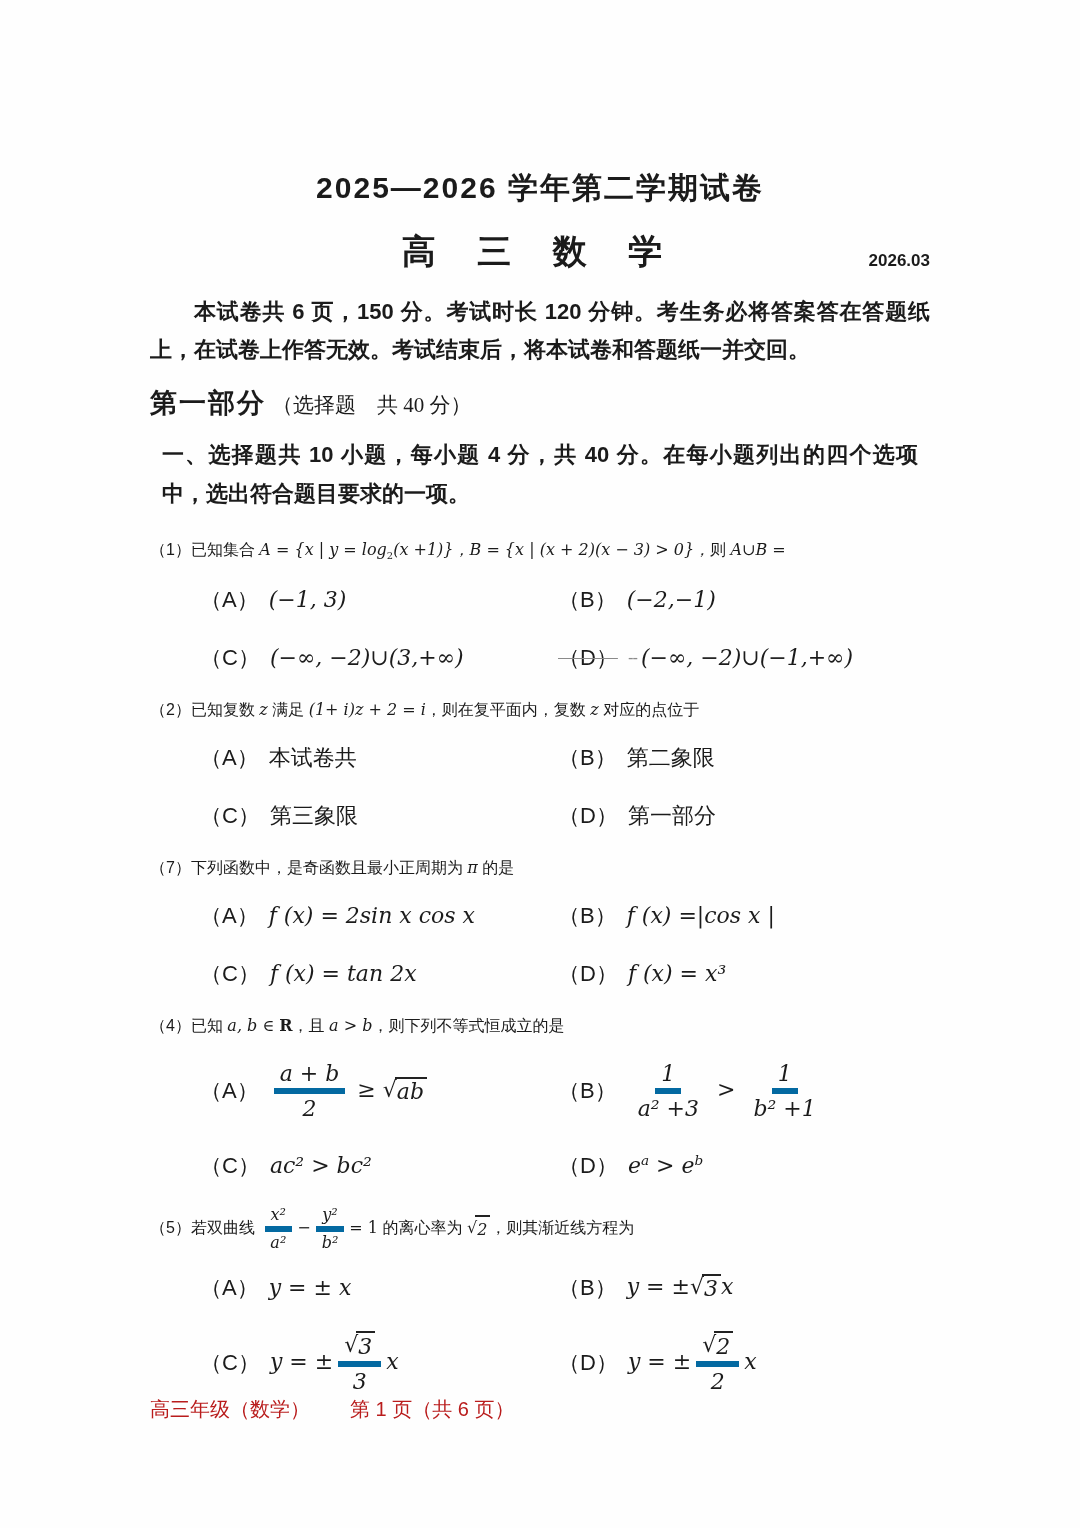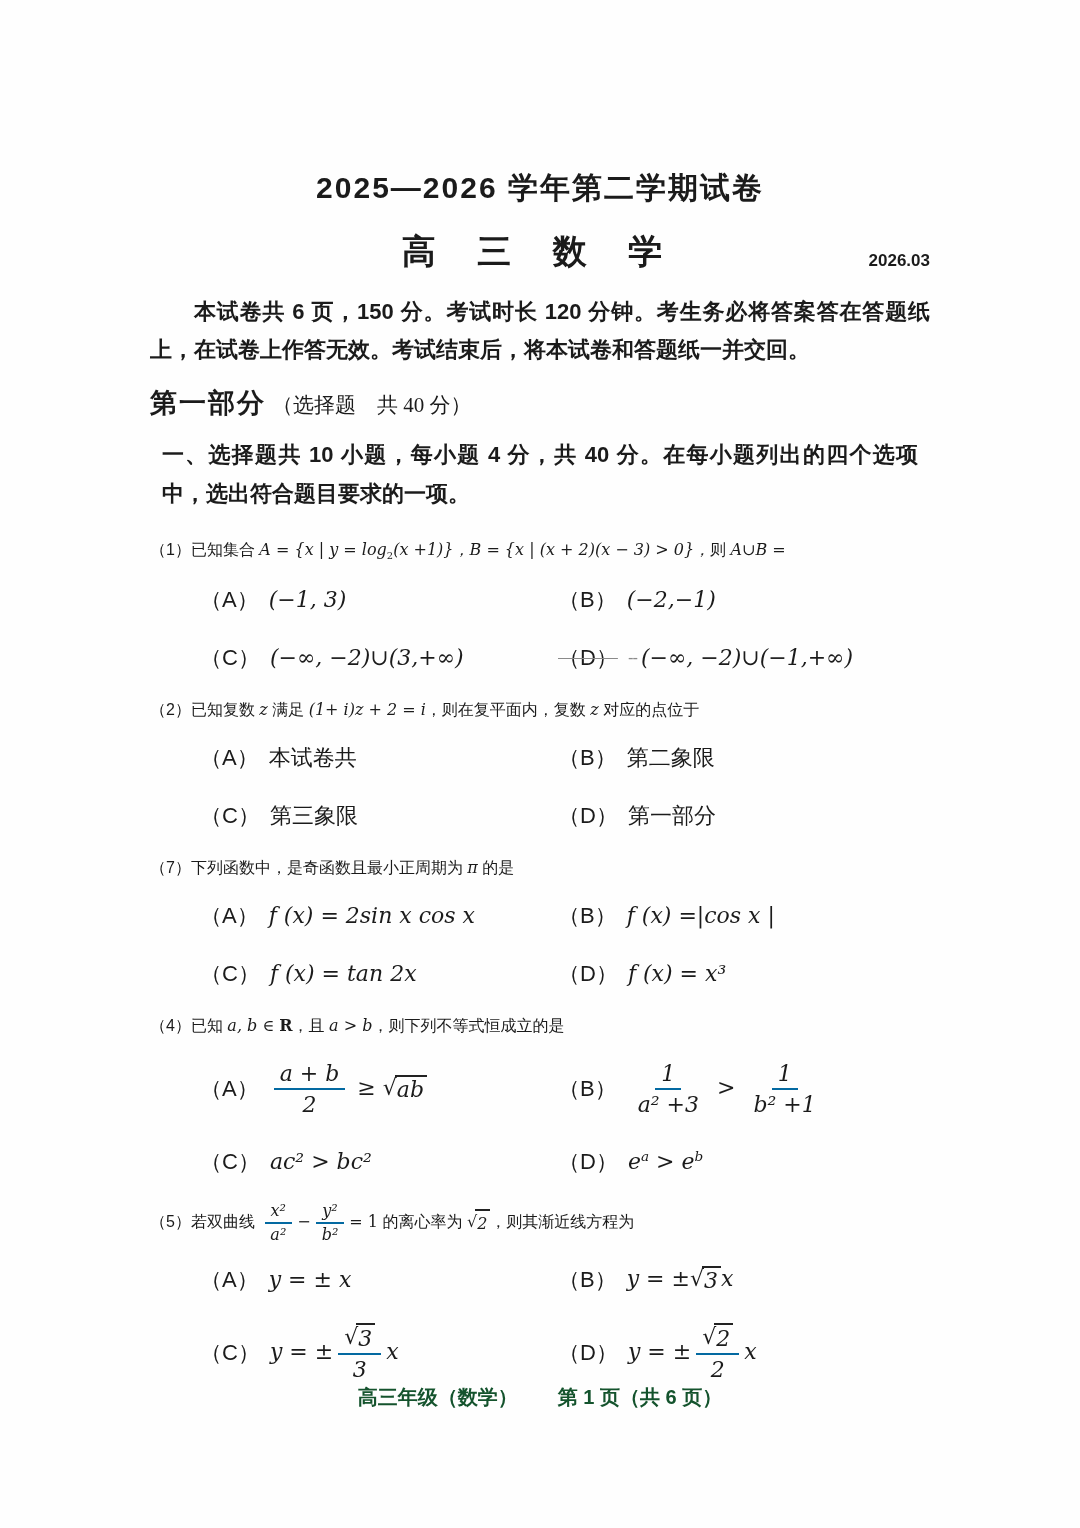--- a/index.html
+++ b/index.html
@@ -58,28 +58,28 @@
   .seg-m  { font-family:"DejaVu Serif","Liberation Serif",serif; font-style:italic; }
   .seg-u  { font-family:"DejaVu Serif","Liberation Serif",serif; font-style:normal; }
   .seg-mb { font-family:"DejaVu Serif","Liberation Serif",serif; font-style:normal; font-weight:700; }
   .seg-c  { font-family:"Liberation Sans","DejaVu Sans",sans-serif; }
   .seg-sub{ font-family:"DejaVu Serif","Liberation Serif",serif; font-size:0.62em; vertical-align:sub; }
   .seg-sup{ font-family:"DejaVu Serif","Liberation Serif",serif; font-style:italic; font-size:0.62em; vertical-align:super; }
   .frac {
     display:inline-flex; flex-direction:column; align-items:center;
     vertical-align:middle; margin:0 5px; line-height:1.25; text-align:center;
   }
-  .frac > .num { display:block; border-bottom:2px solid #0369a1; padding:0 6px 1px; }
+  .frac > .num { display:block; border-bottom:6px solid #0369a1; padding:0 6px 1px; }
   .frac > .den { display:block; padding:1px 6px 0; }
   .sqrt { display:inline-flex; align-items:flex-start; }
   .sqrt > .sign { font-family:"DejaVu Serif","Liberation Serif",serif; font-style:normal; }
   .sqrt > .rad  { border-top:2px solid #222; padding:0 3px 0 2px; margin-left:-2px; }
   footer.page-footer {
-    margin-top:auto; text-align:center;
-    font-size:20px; font-weight:700; color:#14532d;
+    margin-top:auto; 
+    font-size:20px; font-weight:400; color:#b91c1c;
   }
 </style>
 </head>
 <body>
 
 <div class="page">
   <header>
     <h1 class="exam-title">2025—2026 学年第二学期试卷</h1>
     <div class="subject-row">
       <h2 class="subject-title">高 三 数 学</h2>

